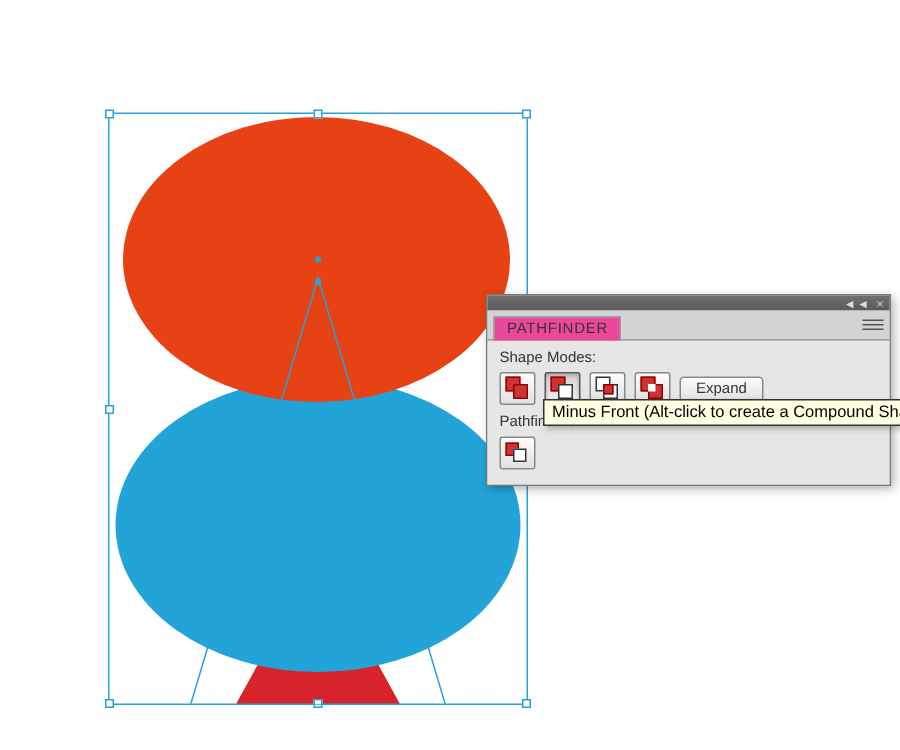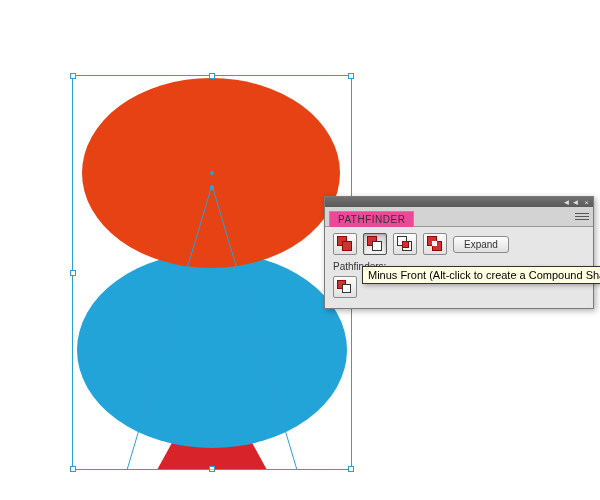--- a/index.html
+++ b/index.html
@@ -253,20 +253,21 @@
   </div>
   <div class="panel-tabs">
     <div class="panel-tab">PATHFINDER</div>
     <div class="panel-menu">
       <div></div>
         <div></div>
         <div></div>
     </div>
   </div>
   <div class="panel-body">
+    <div class="section-label">Shape Modes:</div>
     <div class="row">
       <div class="mode-btn">
         <div class="sm-icon sm-unite">
             <div class="sq a"></div>
             <div class="sq b"></div>
           </div>
       </div>
       <div class="mode-btn active">
         <div class="sm-icon sm-minus">
             <div class="sq a"></div>

